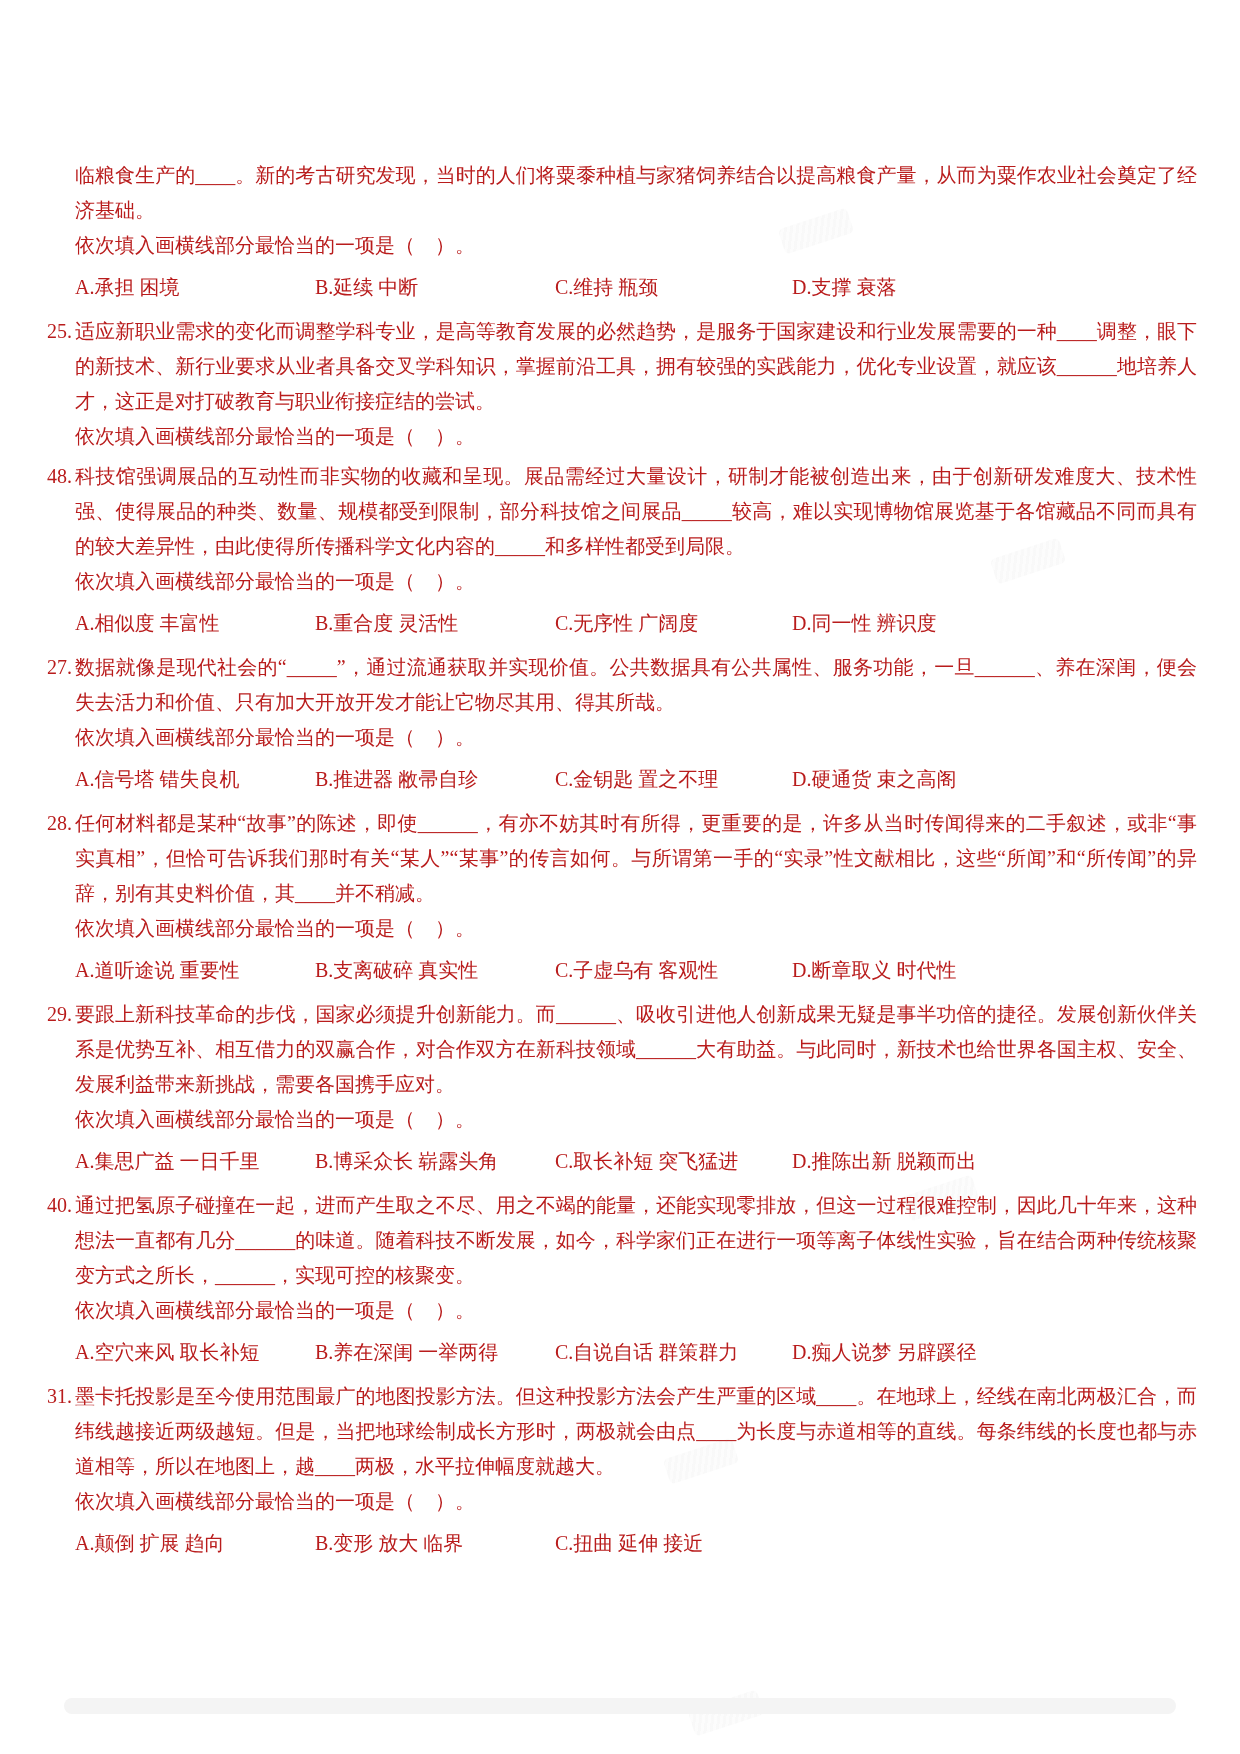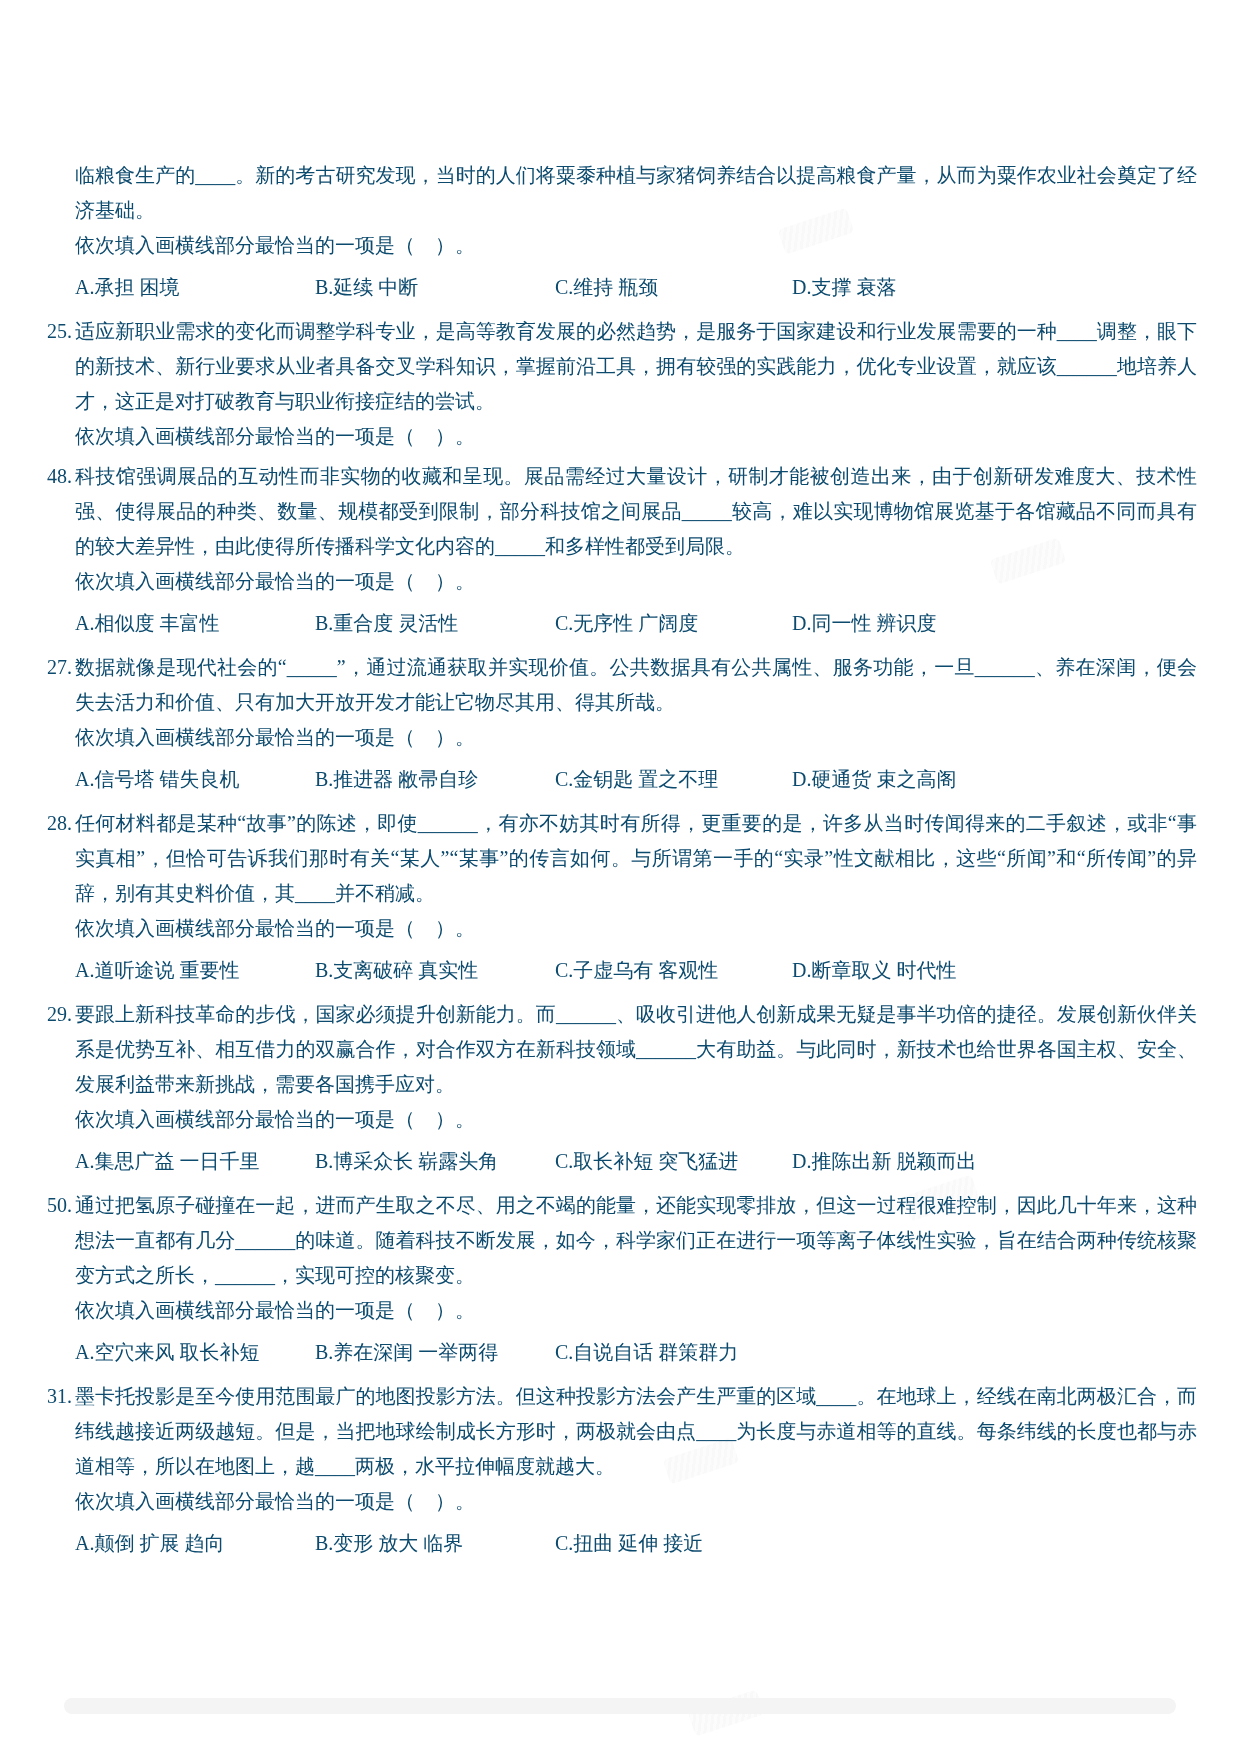--- a/index.html
+++ b/index.html
@@ -1,21 +1,21 @@
 <!DOCTYPE html>
 <html><head>
 <meta charset="utf-8">
 <style>
   html,body { margin:0; padding:0; background:#ffffff; }
   .page {
     position:relative;
     width:1240px; height:1754px;
     background:#ffffff;
     font-family:"Liberation Serif","DejaVu Serif",serif;
-    color:#0c4a6e;
+    color:#b91c1c;
     overflow:hidden;
   }
   .content {
     position:absolute; left:47px; top:158px; width:1150px;
     font-size:20px; line-height:35px;
   }
   .question { margin-bottom:5px; }
   .q-line { display:flex; }
   .q-num { flex:0 0 28px; white-space:nowrap; }
   .q-body { flex:1 1 auto; text-align:justify; }
@@ -124,28 +124,29 @@
       <div class="q-options">
         <span>A.集思广益 一日千里</span>
         <span>B.博采众长 崭露头角</span>
         <span>C.取长补短 突飞猛进</span>
         <span>D.推陈出新 脱颖而出</span>
       </div>
     </div>
 
     <div class="question">
       <div class="q-line">
-        <span class="q-num">50.</span>
+        <span class="q-num">40.</span>
         <div class="q-body">通过把氢原子碰撞在一起，进而产生取之不尽、用之不竭的能量，还能实现零排放，但这一过程很难控制，因此几十年来，这种想法一直都有几分______的味道。随着科技不断发展，如今，科学家们正在进行一项等离子体线性实验，旨在结合两种传统核聚变方式之所长，______，实现可控的核聚变。</div>
       </div>
       <div class="q-prompt">依次填入画横线部分最恰当的一项是（　）。</div>
       <div class="q-options">
         <span>A.空穴来风 取长补短</span>
         <span>B.养在深闺 一举两得</span>
         <span>C.自说自话 群策群力</span>
+        <span>D.痴人说梦 另辟蹊径</span>
       </div>
     </div>
 
     <div class="question">
       <div class="q-line">
         <span class="q-num">31.</span>
         <div class="q-body">墨卡托投影是至今使用范围最广的地图投影方法。但这种投影方法会产生严重的区域____。在地球上，经线在南北两极汇合，而纬线越接近两级越短。但是，当把地球绘制成长方形时，两极就会由点____为长度与赤道相等的直线。每条纬线的长度也都与赤道相等，所以在地图上，越____两极，水平拉伸幅度就越大。</div>
       </div>
       <div class="q-prompt">依次填入画横线部分最恰当的一项是（　）。</div>
       <div class="q-options">

